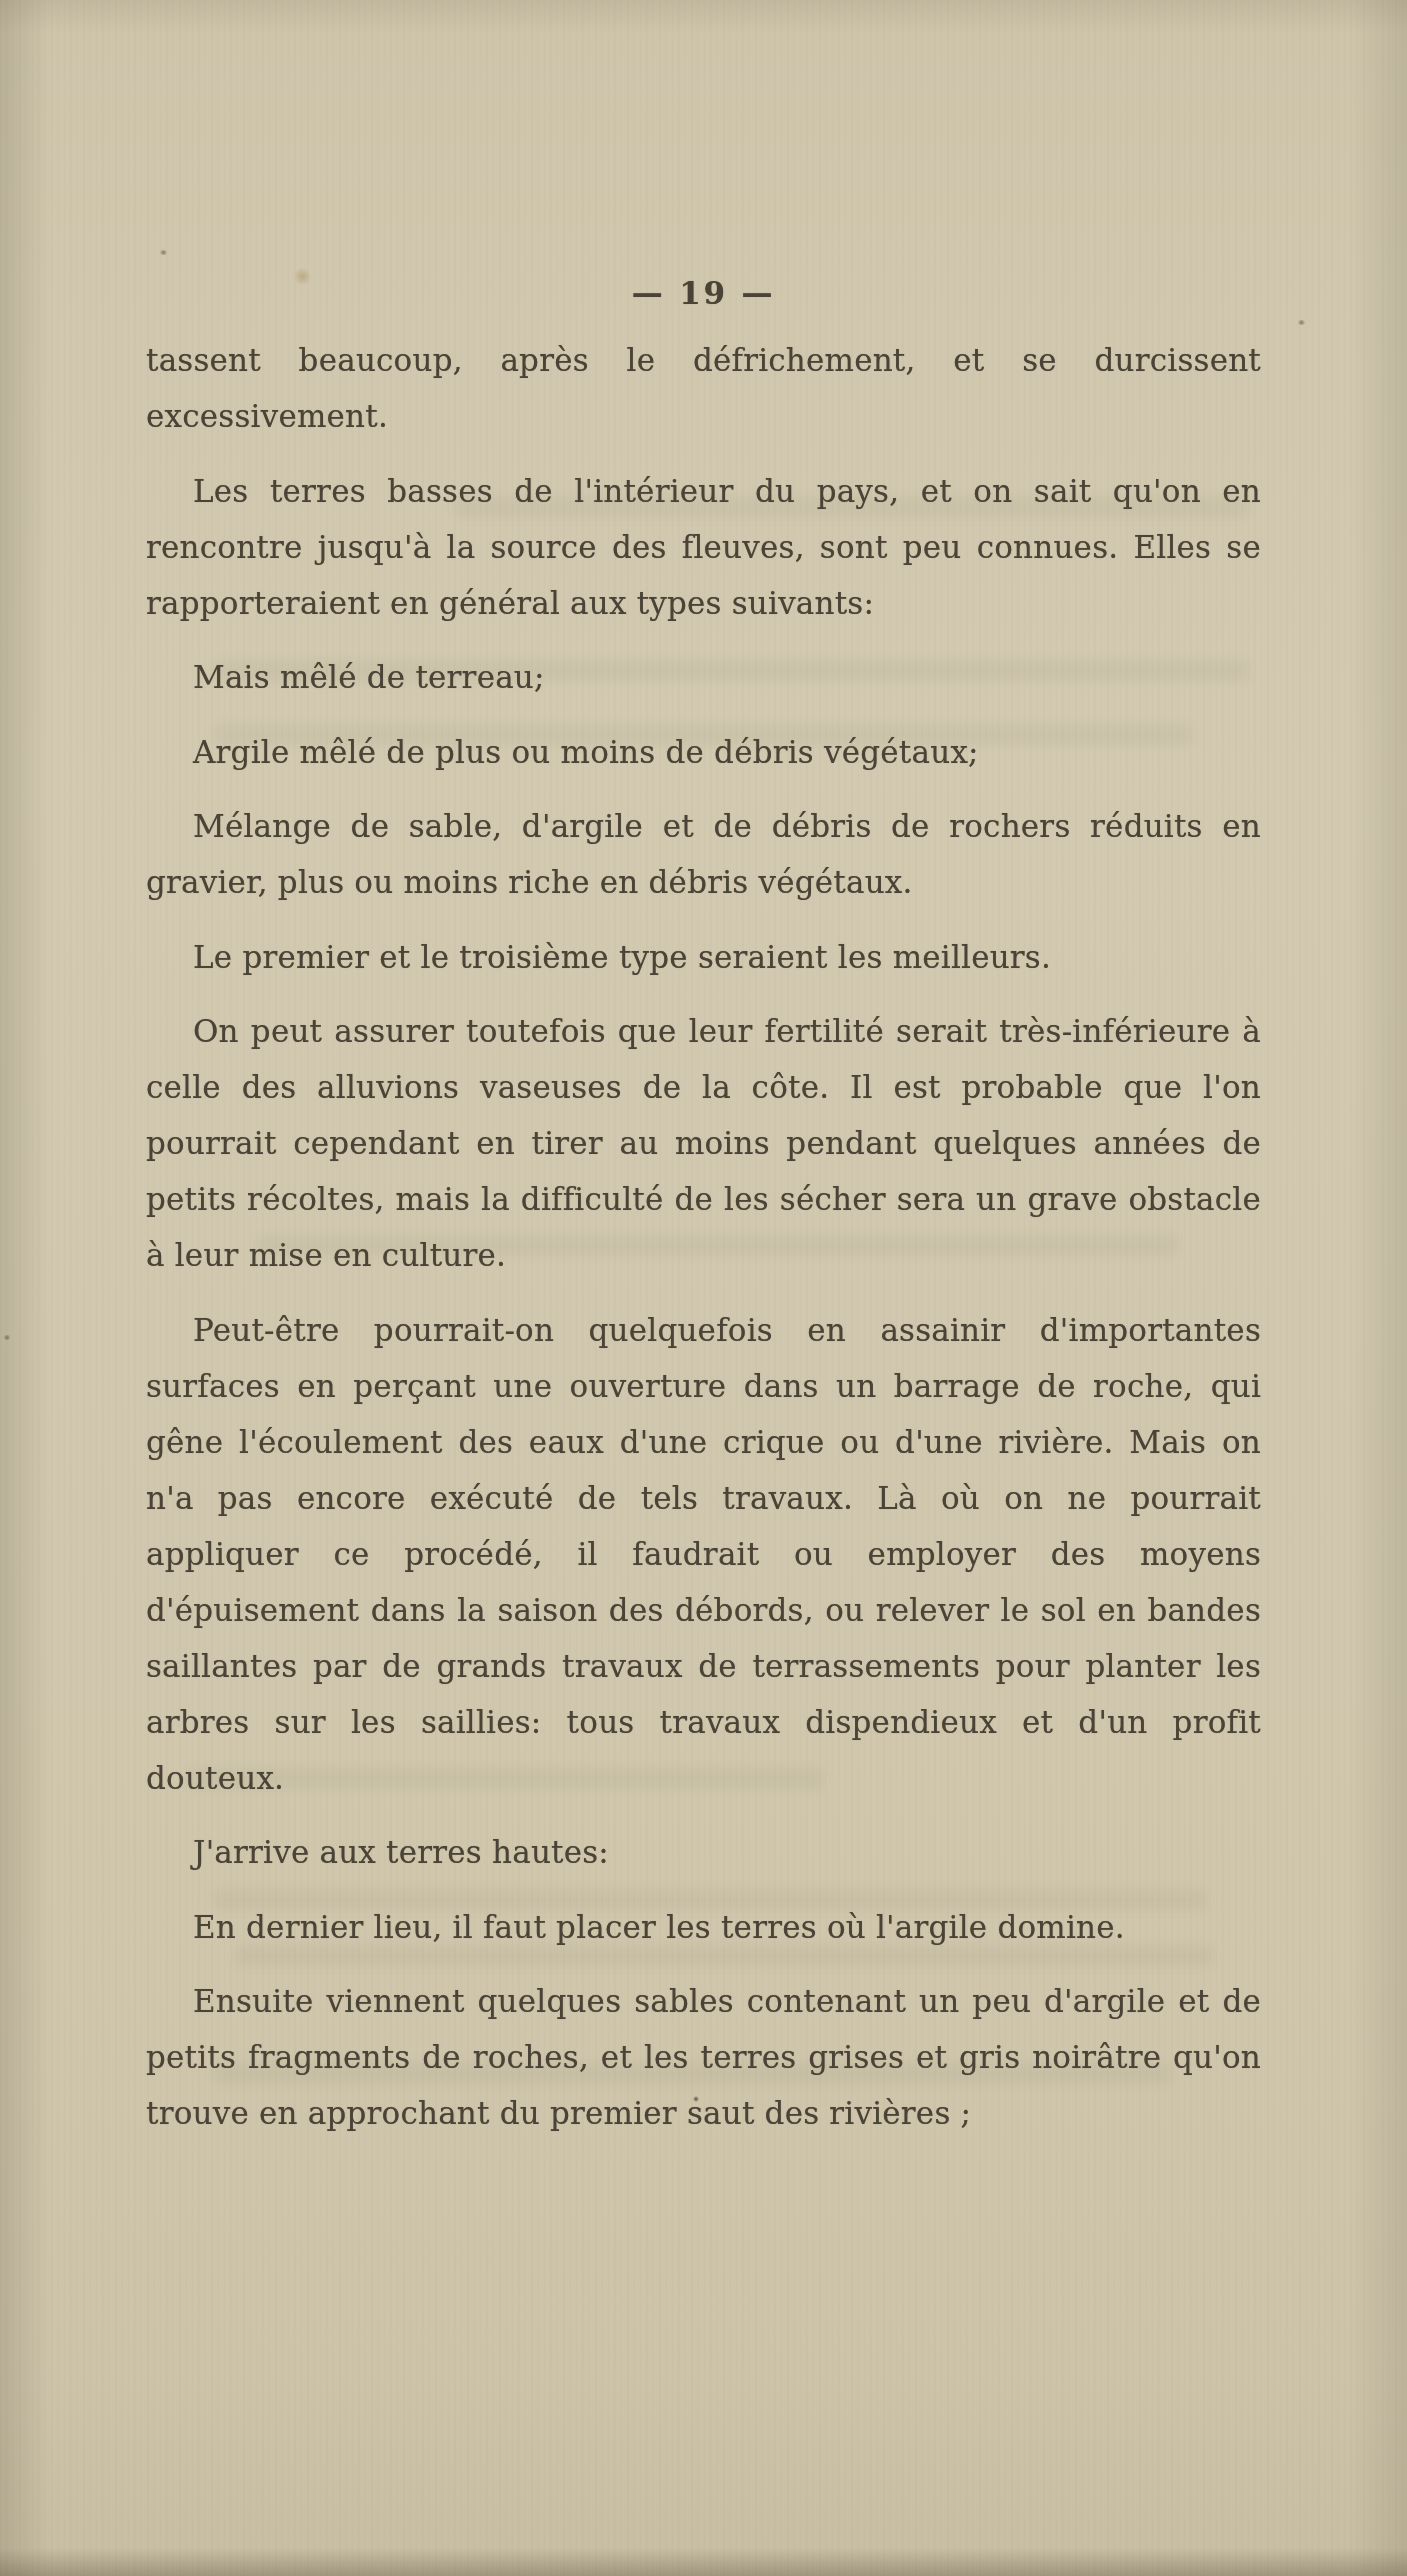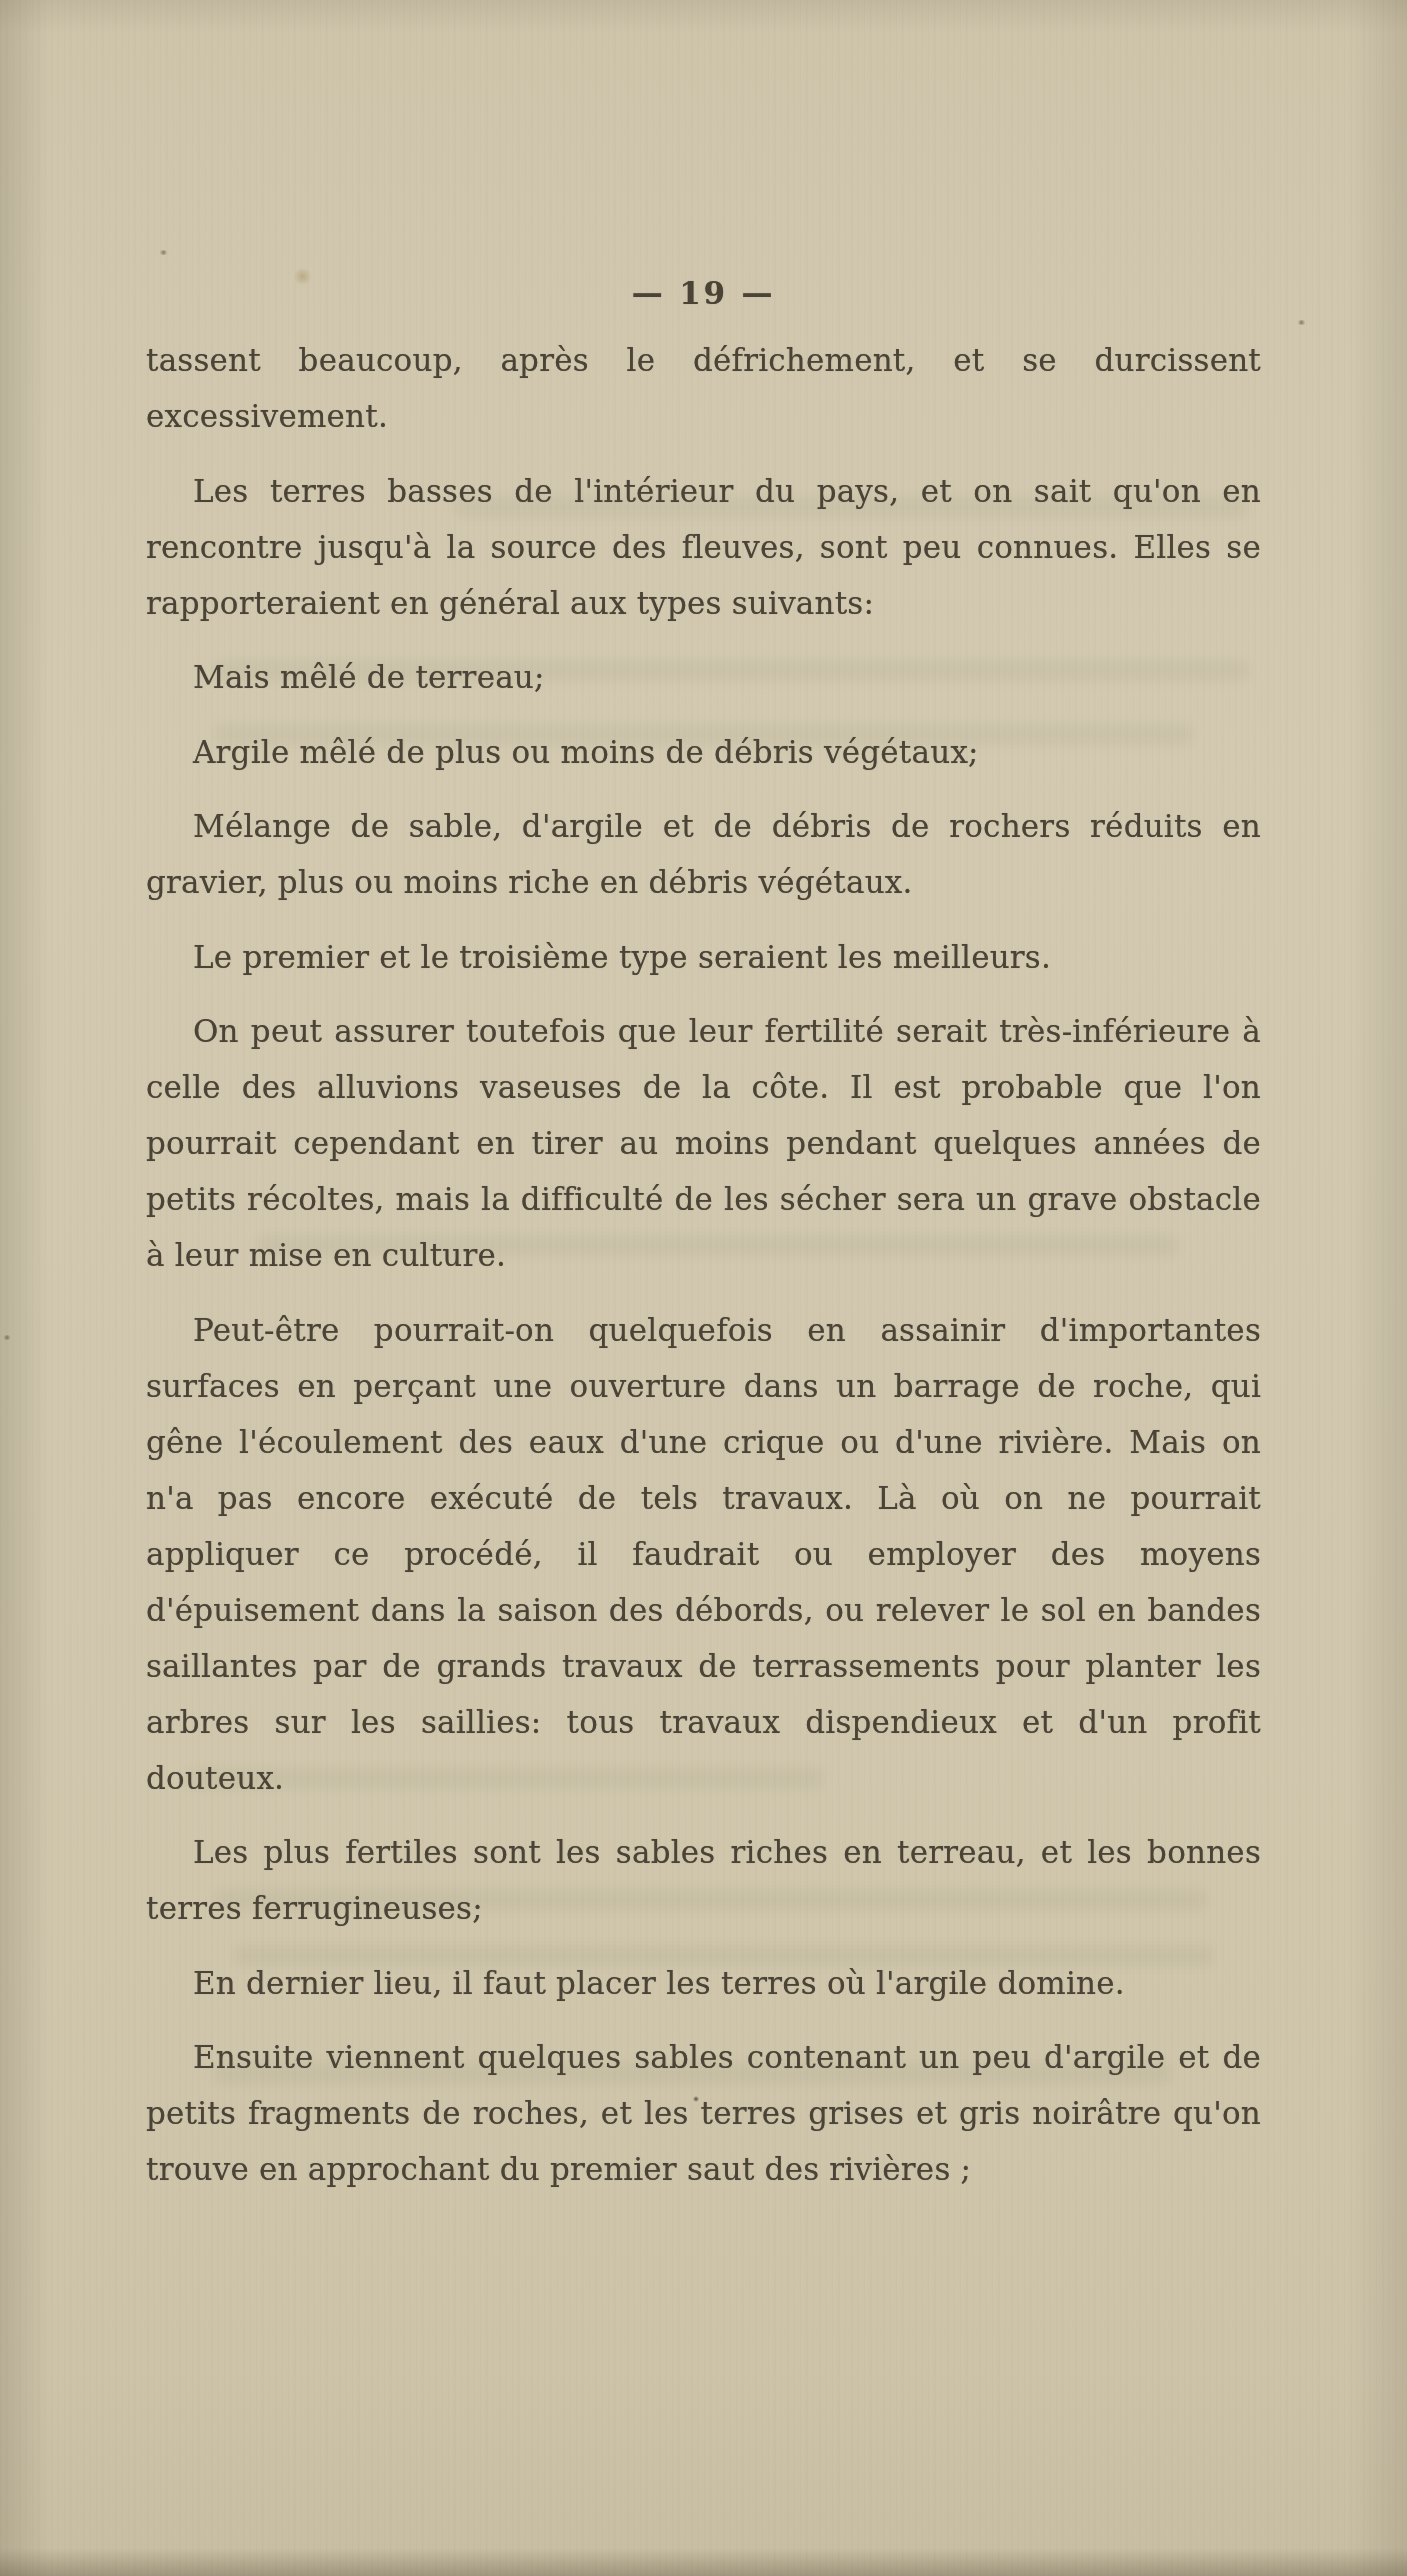--- a/index.html
+++ b/index.html
@@ -127,19 +127,19 @@
 
   <div class="text-block">
       <p class="para">tassent beaucoup, après le défrichement, et se durcissent excessivement.</p>
       <p class="para indent">Les terres basses de l'intérieur du pays, et on sait qu'on en rencontre jusqu'à la source des fleuves, sont peu connues. Elles se rapporteraient en général aux types suivants:</p>
       <p class="para indent">Mais mêlé de terreau;</p>
       <p class="para indent">Argile mêlé de plus ou moins de débris végétaux;</p>
       <p class="para indent">Mélange de sable, d'argile et de débris de rochers réduits en gravier, plus ou moins riche en débris végétaux.</p>
       <p class="para indent">Le premier et le troisième type seraient les meilleurs.</p>
       <p class="para indent">On peut assurer toutefois que leur fertilité serait très-inférieure à celle des alluvions vaseuses de la côte. Il est probable que l'on pourrait cependant en tirer au moins pendant quelques années de petits récoltes, mais la difficulté de les sécher sera un grave obstacle à leur mise en culture.</p>
       <p class="para indent">Peut-être pourrait-on quelquefois en assainir d'importantes surfaces en perçant une ouverture dans un barrage de roche, qui gêne l'écoulement des eaux d'une crique ou d'une rivière. Mais on n'a pas encore exécuté de tels travaux. Là où on ne pourrait appliquer ce procédé, il faudrait ou employer des moyens d'épuisement dans la saison des débords, ou relever le sol en bandes saillantes par de grands travaux de terrassements pour planter les arbres sur les saillies: tous travaux dispendieux et d'un profit douteux.</p>
-      <p class="para indent">Les plus fertiles sont les sables riches en terreau, et les bonnes terres ferrugineuses;</p>
+      <p class="para indent">J'arrive aux terres hautes:</p>
       <p class="para indent">En dernier lieu, il faut placer les terres où l'argile domine.</p>
       <p class="para indent">Ensuite viennent quelques sables contenant un peu d'argile et de petits fragments de roches, et les terres grises et gris noirâtre qu'on trouve en approchant du premier saut des rivières ;</p>
     </div>
 
 </div>
 
 
 </body></html>

